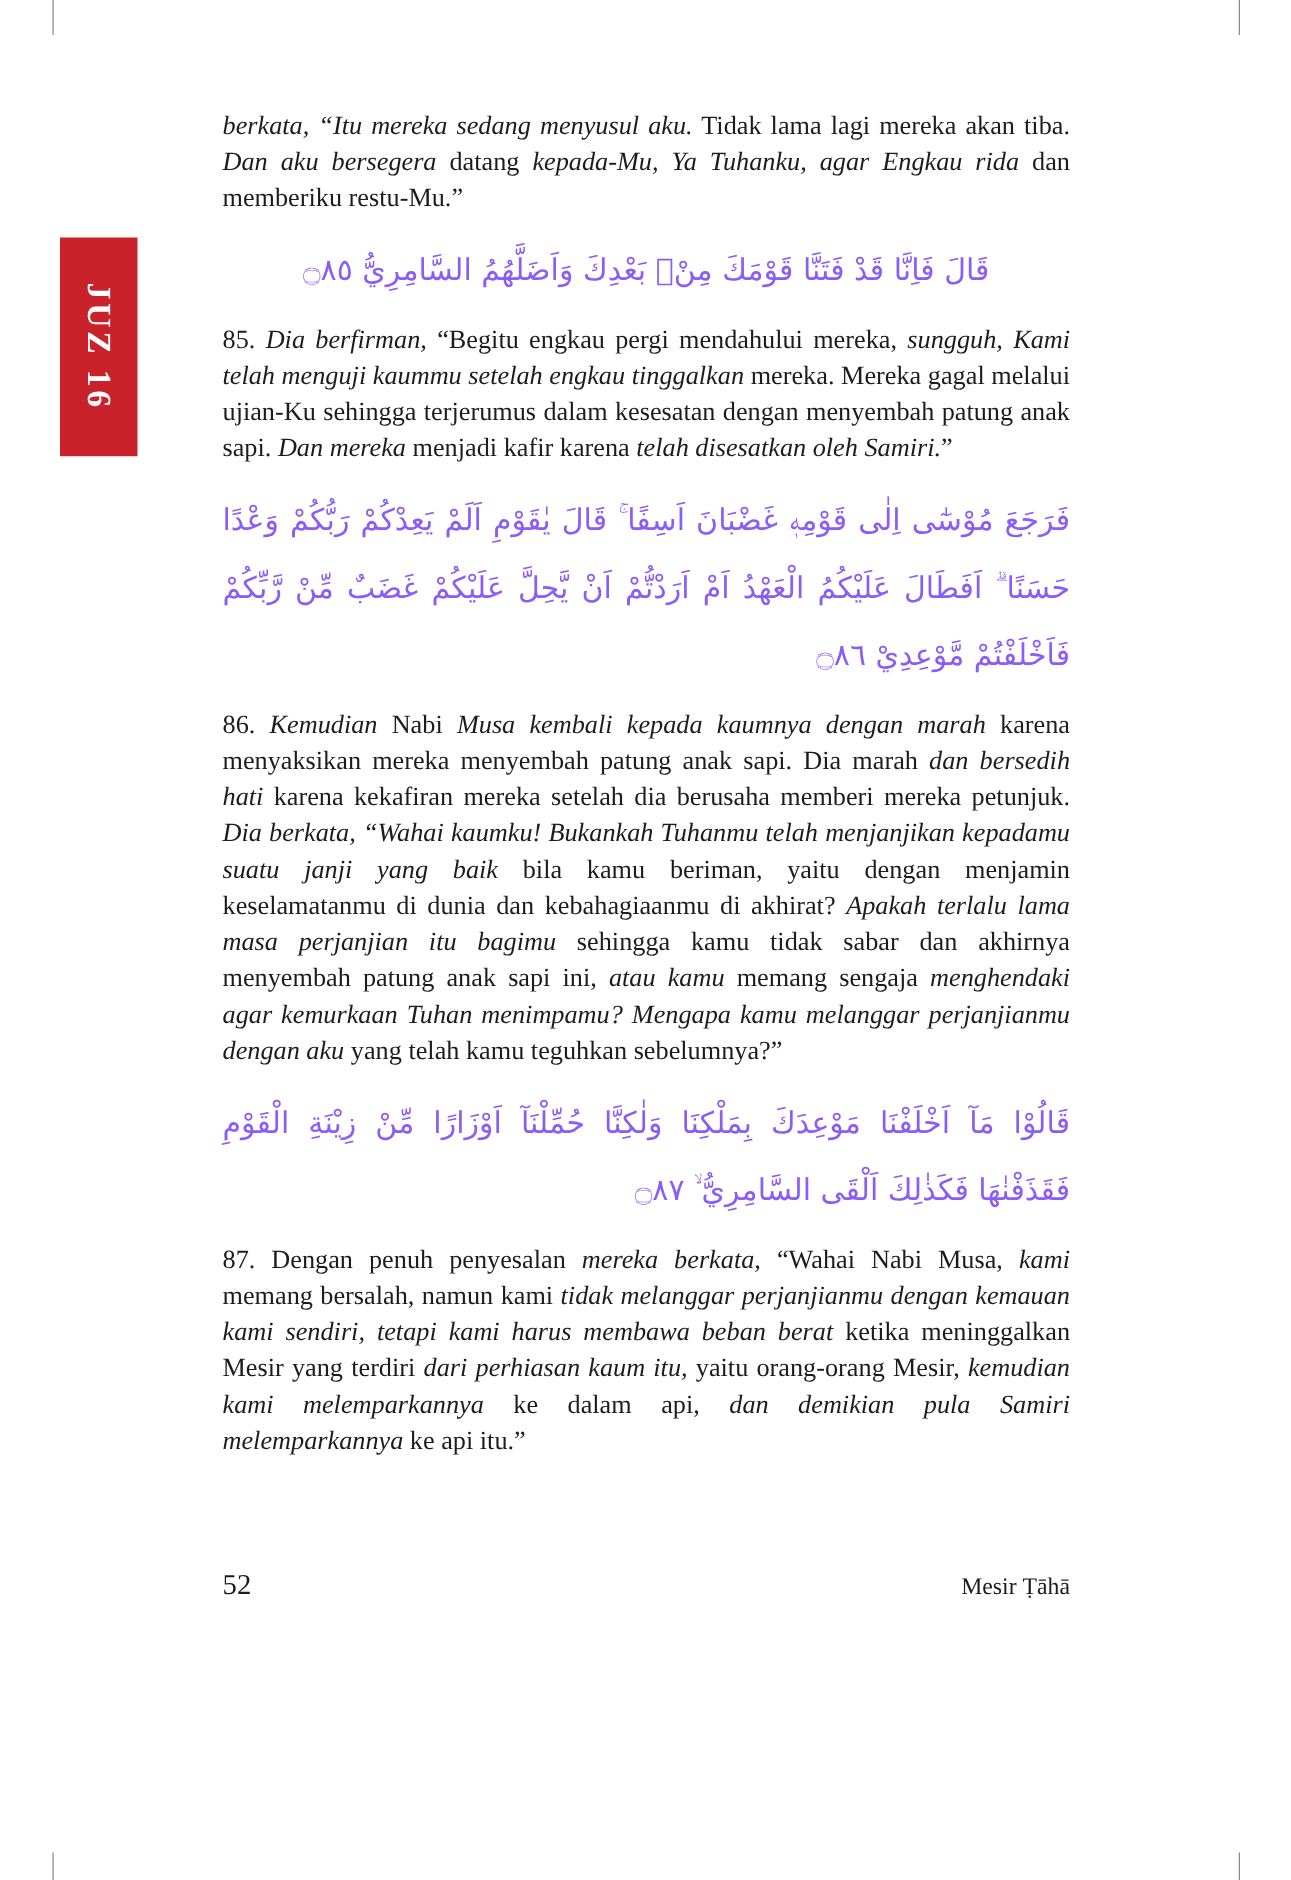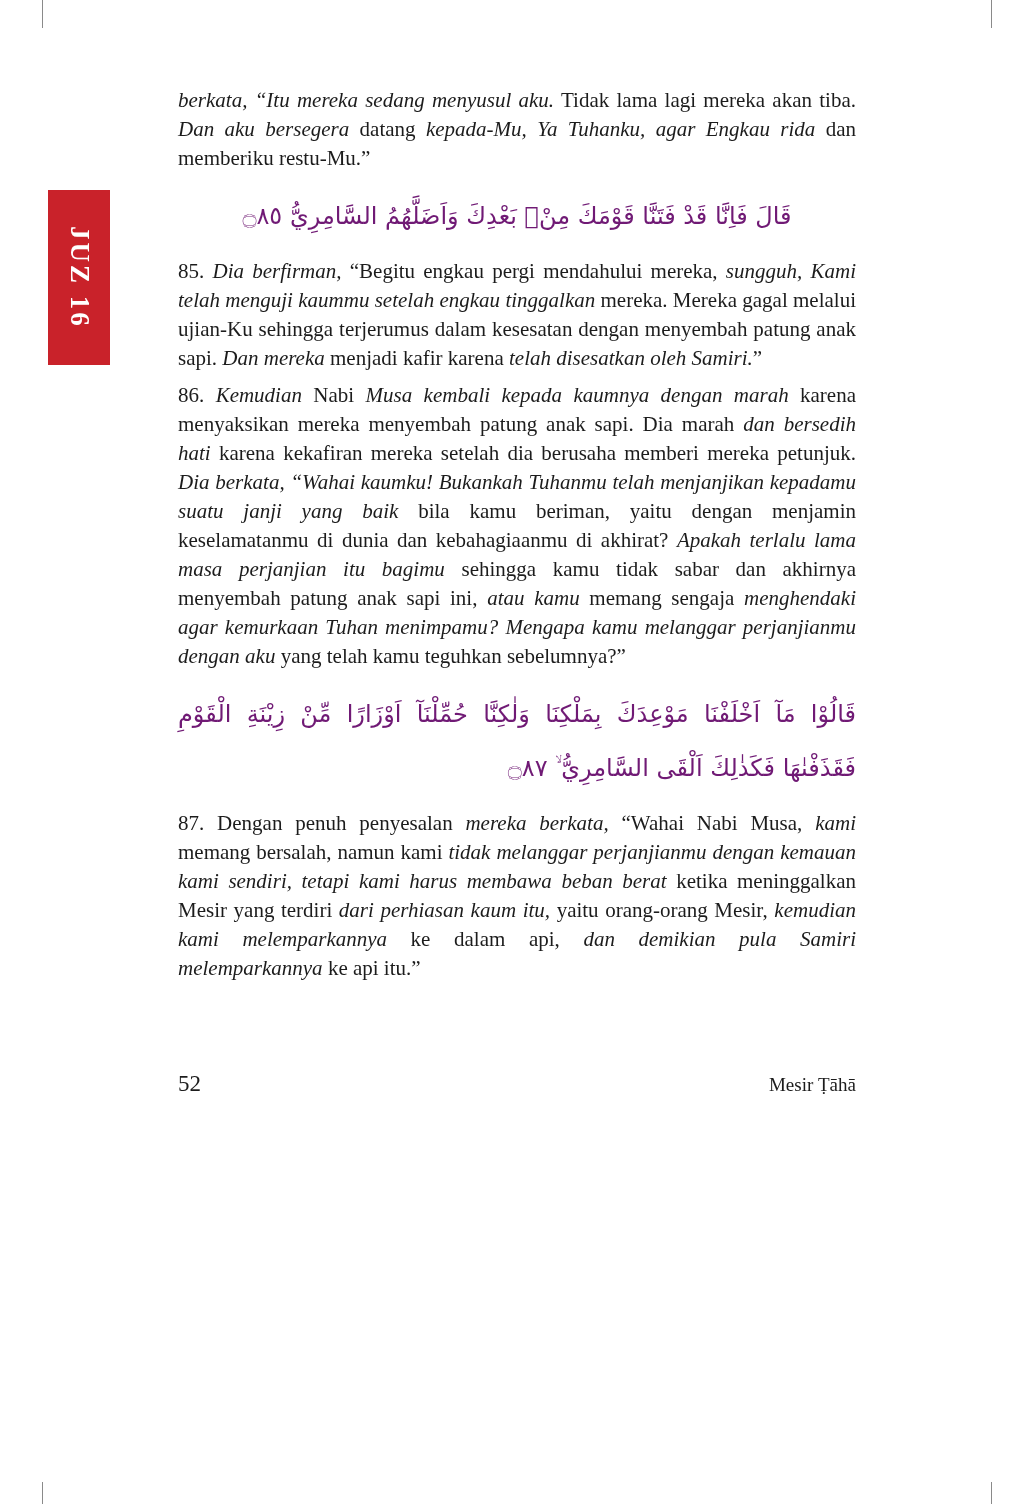--- a/index.html
+++ b/index.html
@@ -69,21 +69,21 @@
   }
 
   .arabic {
     direction: rtl;
     unicode-bidi: embed;
     font-family: "DejaVu Sans", sans-serif;
     font-size: 24px;
     line-height: 54px;
     text-align: justify;
     margin: 16px 0 14px 0;
-    color: #701a75;
+    color: #8b5cf6;
   }
   .arabic.center {
     text-align: center;
   }
 
   .trans { margin-top: 8px; }
   .arabic + .trans { margin-top: 4px; }
 
   .footer {
     display: flex;
@@ -110,20 +110,21 @@
   </div>
 
   <div class="content">
 
     <p class="body-text"><span class="it">berkata, “Itu mereka sedang menyusul aku.</span><span> Tidak lama lagi mereka akan tiba. </span><span class="it">Dan aku bersegera </span><span>datang </span><span class="it">kepada-Mu, Ya Tuhanku, agar Engkau rida</span><span> dan memberiku restu-Mu.”</span></p>
 
 
     <p class="arabic center">قَالَ فَاِنَّا قَدْ فَتَنَّا قَوْمَكَ مِنْۢ بَعْدِكَ وَاَضَلَّهُمُ السَّامِرِيُّ ۝٨٥</p>
     <p class="body-text trans"><span>85. </span><span class="it">Dia berfirman,</span><span> “Begitu engkau pergi mendahului mereka, </span><span class="it">sungguh, Kami telah menguji kaummu setelah engkau tinggalkan</span><span> mereka. Mereka gagal melalui ujian-Ku sehingga terjerumus dalam kesesatan dengan menyembah patung anak sapi. </span><span class="it">Dan mereka</span><span> menjadi kafir karena </span><span class="it">telah disesatkan oleh Samiri.</span><span>”</span></p>
 
+    <p class="arabic">فَرَجَعَ مُوْسٰٓى اِلٰى قَوْمِهٖ غَضْبَانَ اَسِفًا ۚ قَالَ يٰقَوْمِ اَلَمْ يَعِدْكُمْ رَبُّكُمْ وَعْدًا حَسَنًا ۗ اَفَطَالَ عَلَيْكُمُ الْعَهْدُ اَمْ اَرَدْتُّمْ اَنْ يَّحِلَّ عَلَيْكُمْ غَضَبٌ مِّنْ رَّبِّكُمْ فَاَخْلَفْتُمْ مَّوْعِدِيْ ۝٨٦</p>
     <p class="body-text trans"><span>86. </span><span class="it">Kemudian</span><span> Nabi </span><span class="it">Musa kembali kepada kaumnya dengan marah</span><span> karena menyaksikan mereka menyembah patung anak sapi. Dia marah </span><span class="it">dan bersedih hati</span><span> karena kekafiran mereka setelah dia berusaha memberi mereka petunjuk. </span><span class="it">Dia berkata, “Wahai kaumku! Bukankah Tuhanmu telah menjanjikan kepadamu suatu janji yang baik</span><span> bila kamu beriman, yaitu dengan menjamin keselamatanmu di dunia dan kebahagiaanmu di akhirat? </span><span class="it">Apakah terlalu lama masa perjanjian itu bagimu</span><span> sehingga kamu tidak sabar dan akhirnya menyembah patung anak sapi ini, </span><span class="it">atau kamu</span><span> memang sengaja </span><span class="it">menghendaki agar kemurkaan Tuhan menimpamu? Mengapa kamu melanggar perjanjianmu dengan aku</span><span> yang telah kamu teguhkan sebelumnya?”</span></p>
 
     <p class="arabic">قَالُوْا مَآ اَخْلَفْنَا مَوْعِدَكَ بِمَلْكِنَا وَلٰكِنَّا حُمِّلْنَآ اَوْزَارًا مِّنْ زِيْنَةِ الْقَوْمِ فَقَذَفْنٰهَا فَكَذٰلِكَ اَلْقَى السَّامِرِيُّ ۙ ۝٨٧</p>
     <p class="body-text trans"><span>87. Dengan penuh penyesalan </span><span class="it">mereka berkata,</span><span> “Wahai Nabi Musa, </span><span class="it">kami</span><span> memang bersalah, namun kami </span><span class="it">tidak melanggar perjanjianmu dengan kemauan kami sendiri, tetapi kami harus membawa beban berat</span><span> ketika meninggalkan Mesir yang terdiri </span><span class="it">dari perhiasan kaum itu,</span><span> yaitu orang-orang Mesir, </span><span class="it">kemudian kami melemparkannya</span><span> ke dalam api, </span><span class="it">dan demikian pula Samiri melemparkannya</span><span> ke api itu.”</span></p>
 
     <div class="footer">
       <span class="page-num">52</span>
       <span class="surah">Mesir Ṭāhā</span>
     </div>
 

